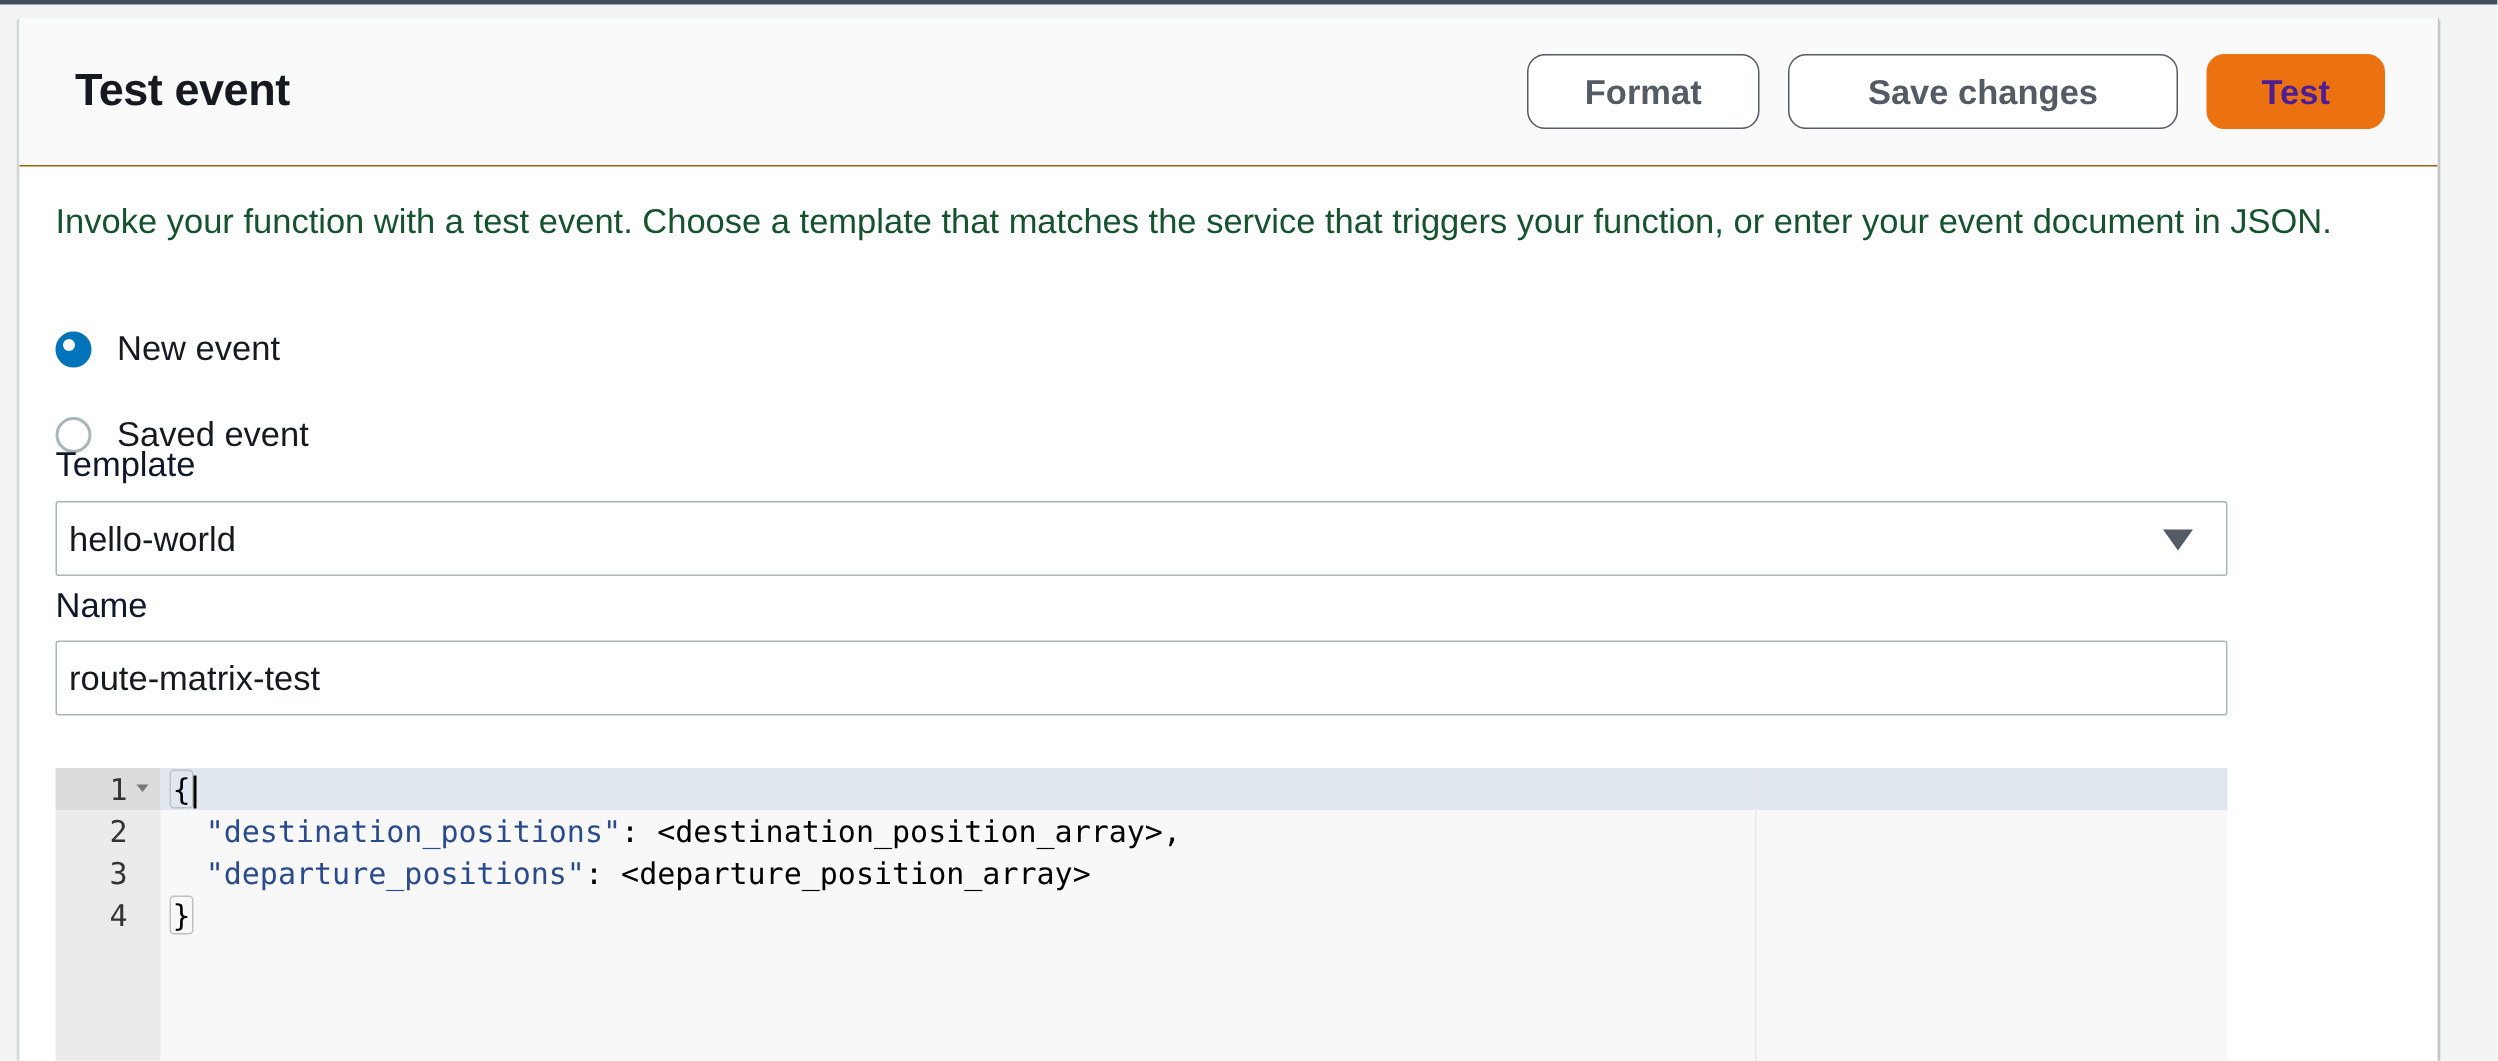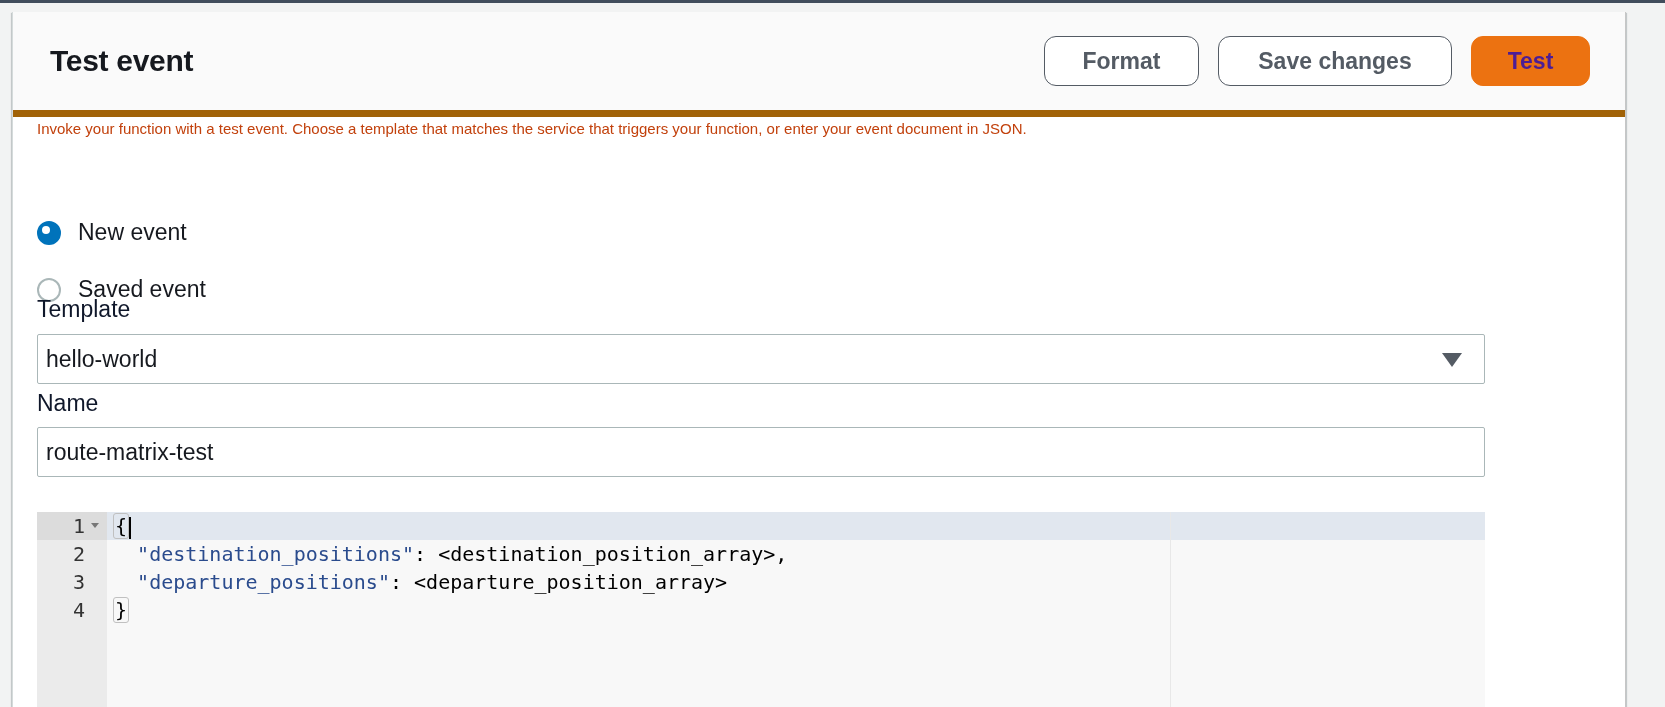--- a/index.html
+++ b/index.html
@@ -15,43 +15,43 @@
     background: #414d5c;
   }
   .panel {
     position: absolute; left: 12px; top: 12px; width: 1612px; height: 720px;
     background: #ffffff;
     border-left: 1px solid #d5dbdb;
     border-right: 1px solid #c6c6c6;
     box-shadow: 0 1px 1px rgba(0,28,36,0.3), 1px 1px 1px rgba(0,28,36,0.15), -1px 1px 1px rgba(0,28,36,0.15);
   }
   .panel-header {
-    height: 98px; background: #fafafa; border-bottom: 7px solid #a16207;
+    height: 98px; background: #fafafa; border-bottom: 1px solid #a16207;
     position: relative;
   }
   .panel-title {
     position: absolute; left: 37px; top: 32px;
     font-size: 30px; font-weight: bold; color: #16191f;
     letter-spacing: -0.3px;
   }
   .actions { position: absolute; right: 35px; top: 24px; display: flex; gap: 19px; }
   .btn {
     height: 50px; box-sizing: border-box;
     border-radius: 12px; font-size: 23px; font-weight: bold;
     display: flex; align-items: center; justify-content: center;
     cursor: pointer; font-family: "Liberation Sans", sans-serif;
   }
   .btn-normal { background: #ffffff; color: #545b64; border: 1px solid #545b64; }
   .btn-primary { background: #ec7211; color: #4c1d95; border: 1px solid #ec7211; }
   .btn-format { width: 155px; }
-  .btn-save { width: 234px; }
+  .btn-save { width: 260px; }
   .btn-test { width: 119px; }
   .description {
-    position: absolute; left: 37px; top: 112px; width: 1560px;
-    font-size: 15px; line-height: 33px; color: #c2410c;
+    position: absolute; left: 37px; top: 131px; width: 1560px;
+    font-size: 23px; line-height: 33px; color: #14532d;
   }
   .radio-row {
     position: absolute; left: 37px; display: flex; align-items: center;
     font-size: 23px; color: #16191f; cursor: pointer;
   }
   .radio {
     width: 24px; height: 24px; border-radius: 50%; box-sizing: border-box;
     margin-right: 17px; flex-shrink: 0;
   }
   .radio.checked { background: #0073bb; border: 7px solid #0073bb; position: relative; }

